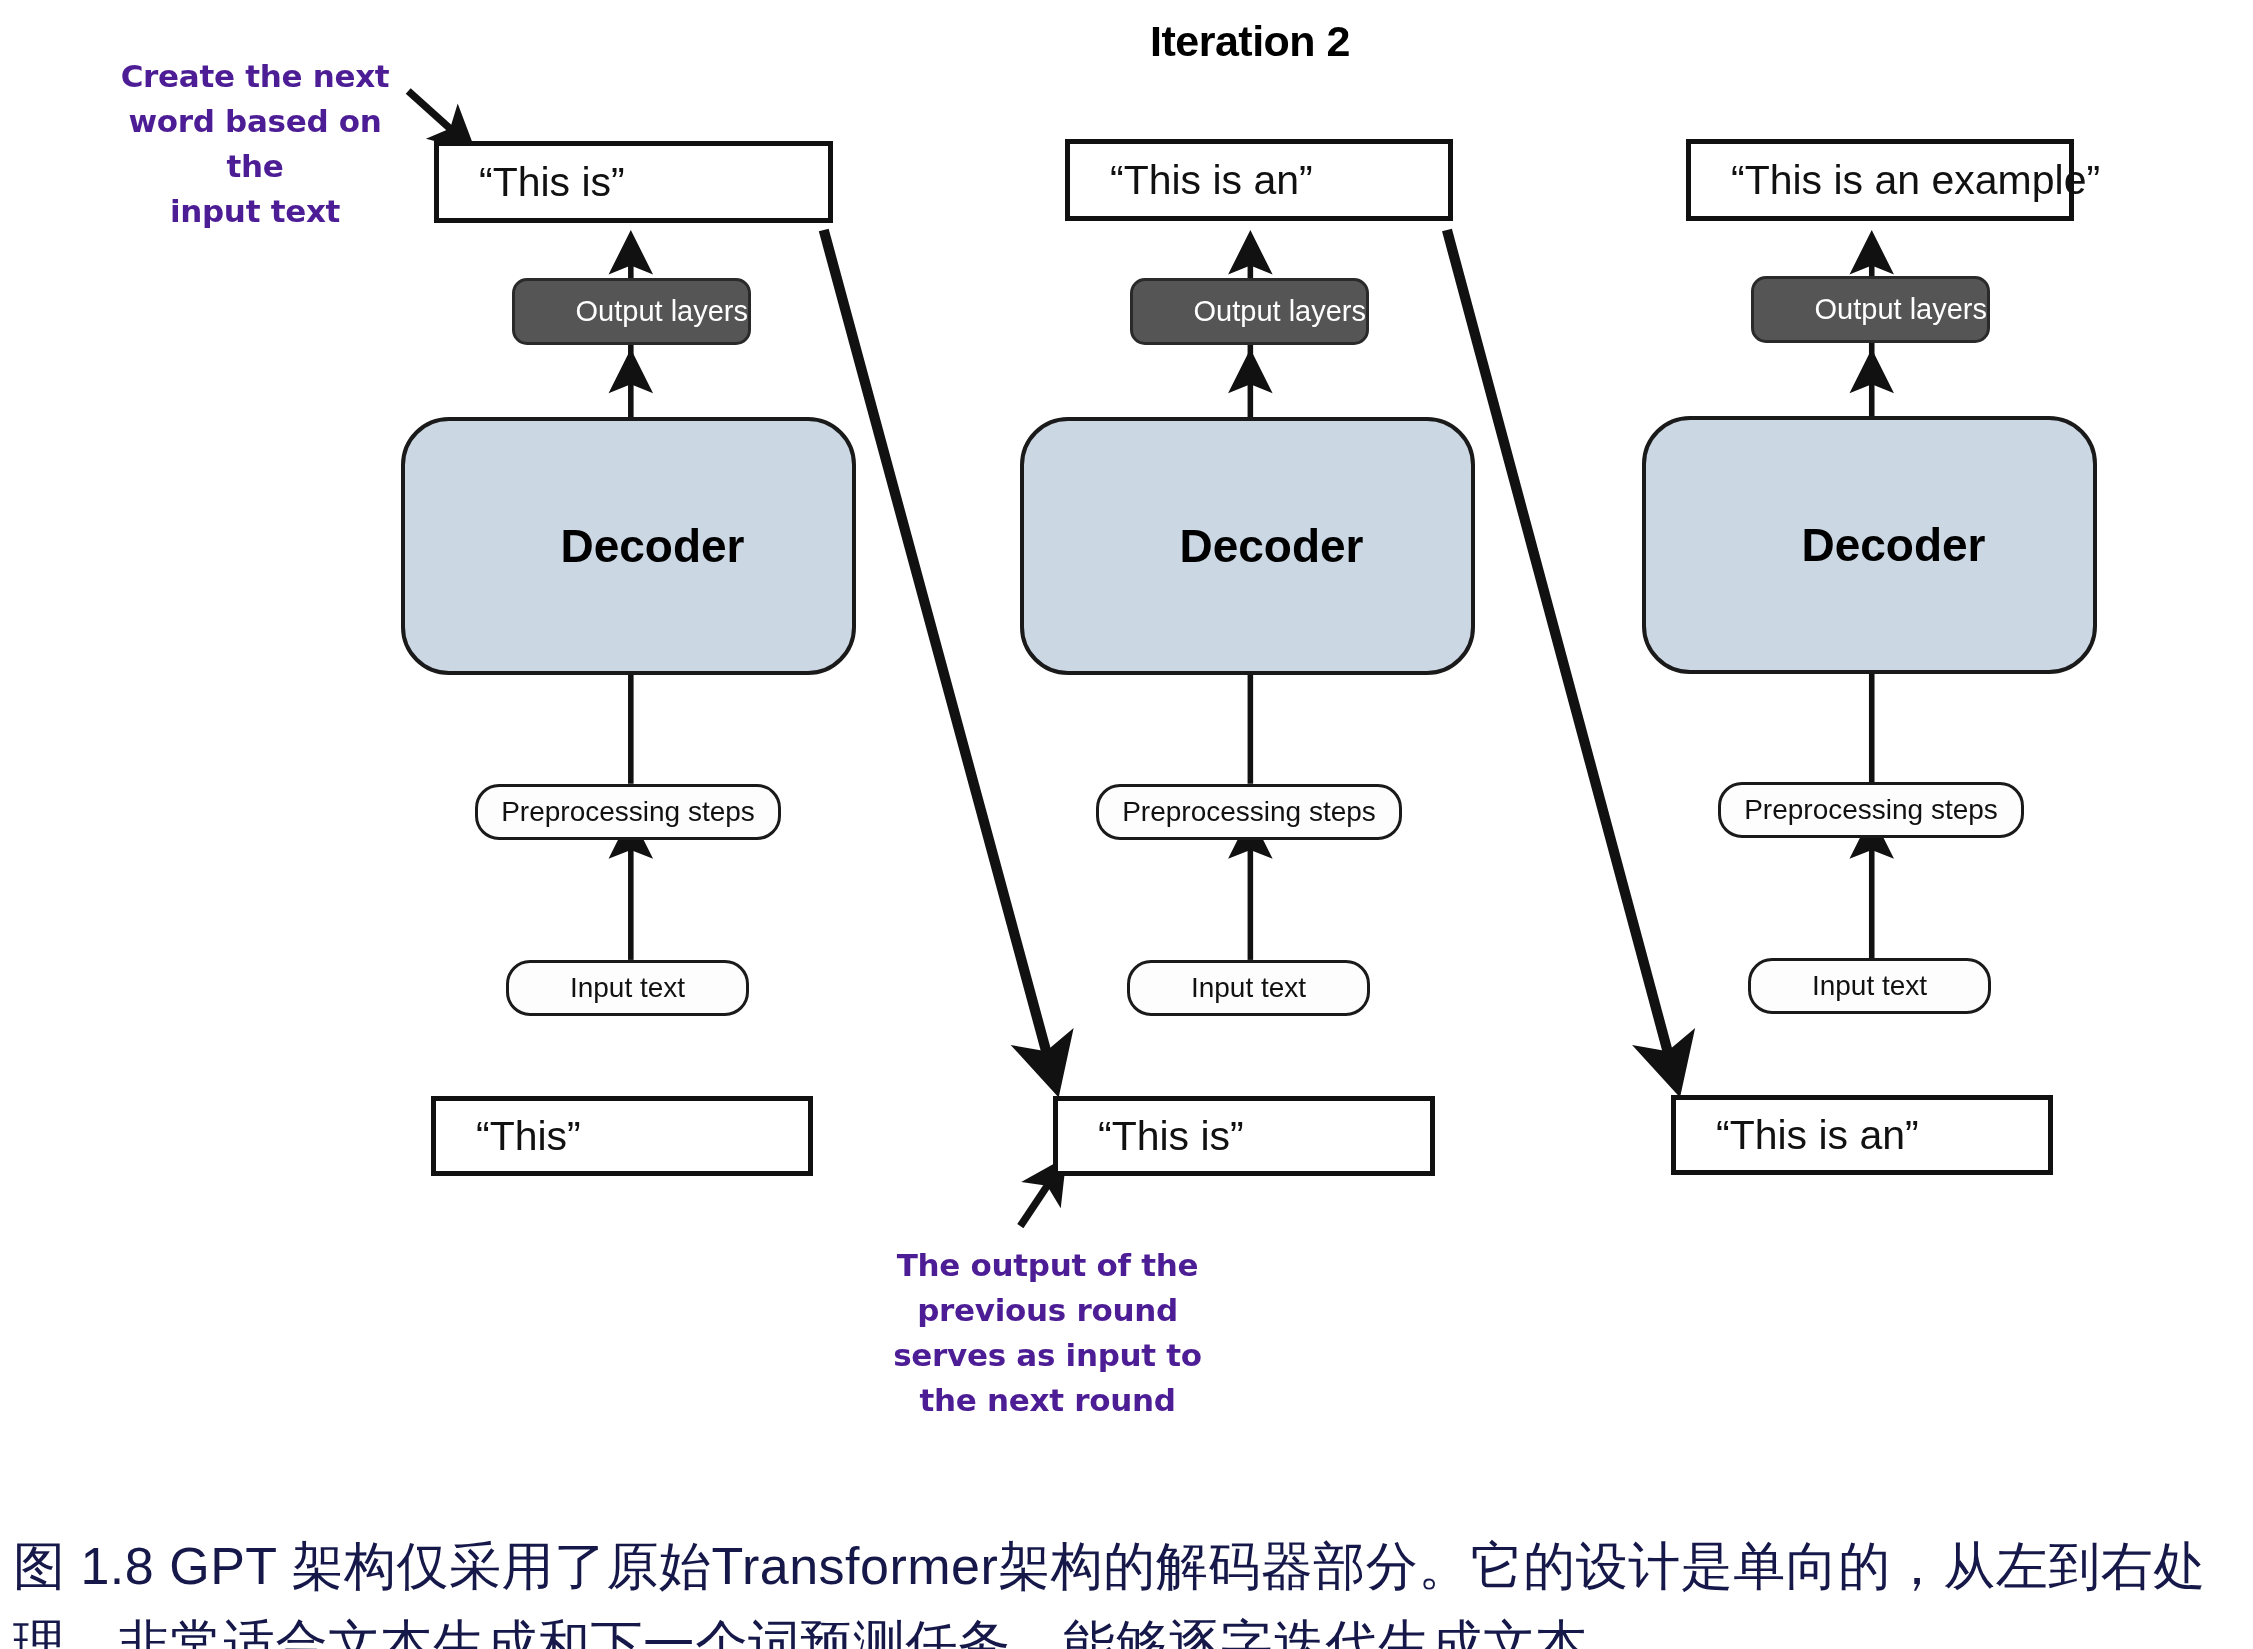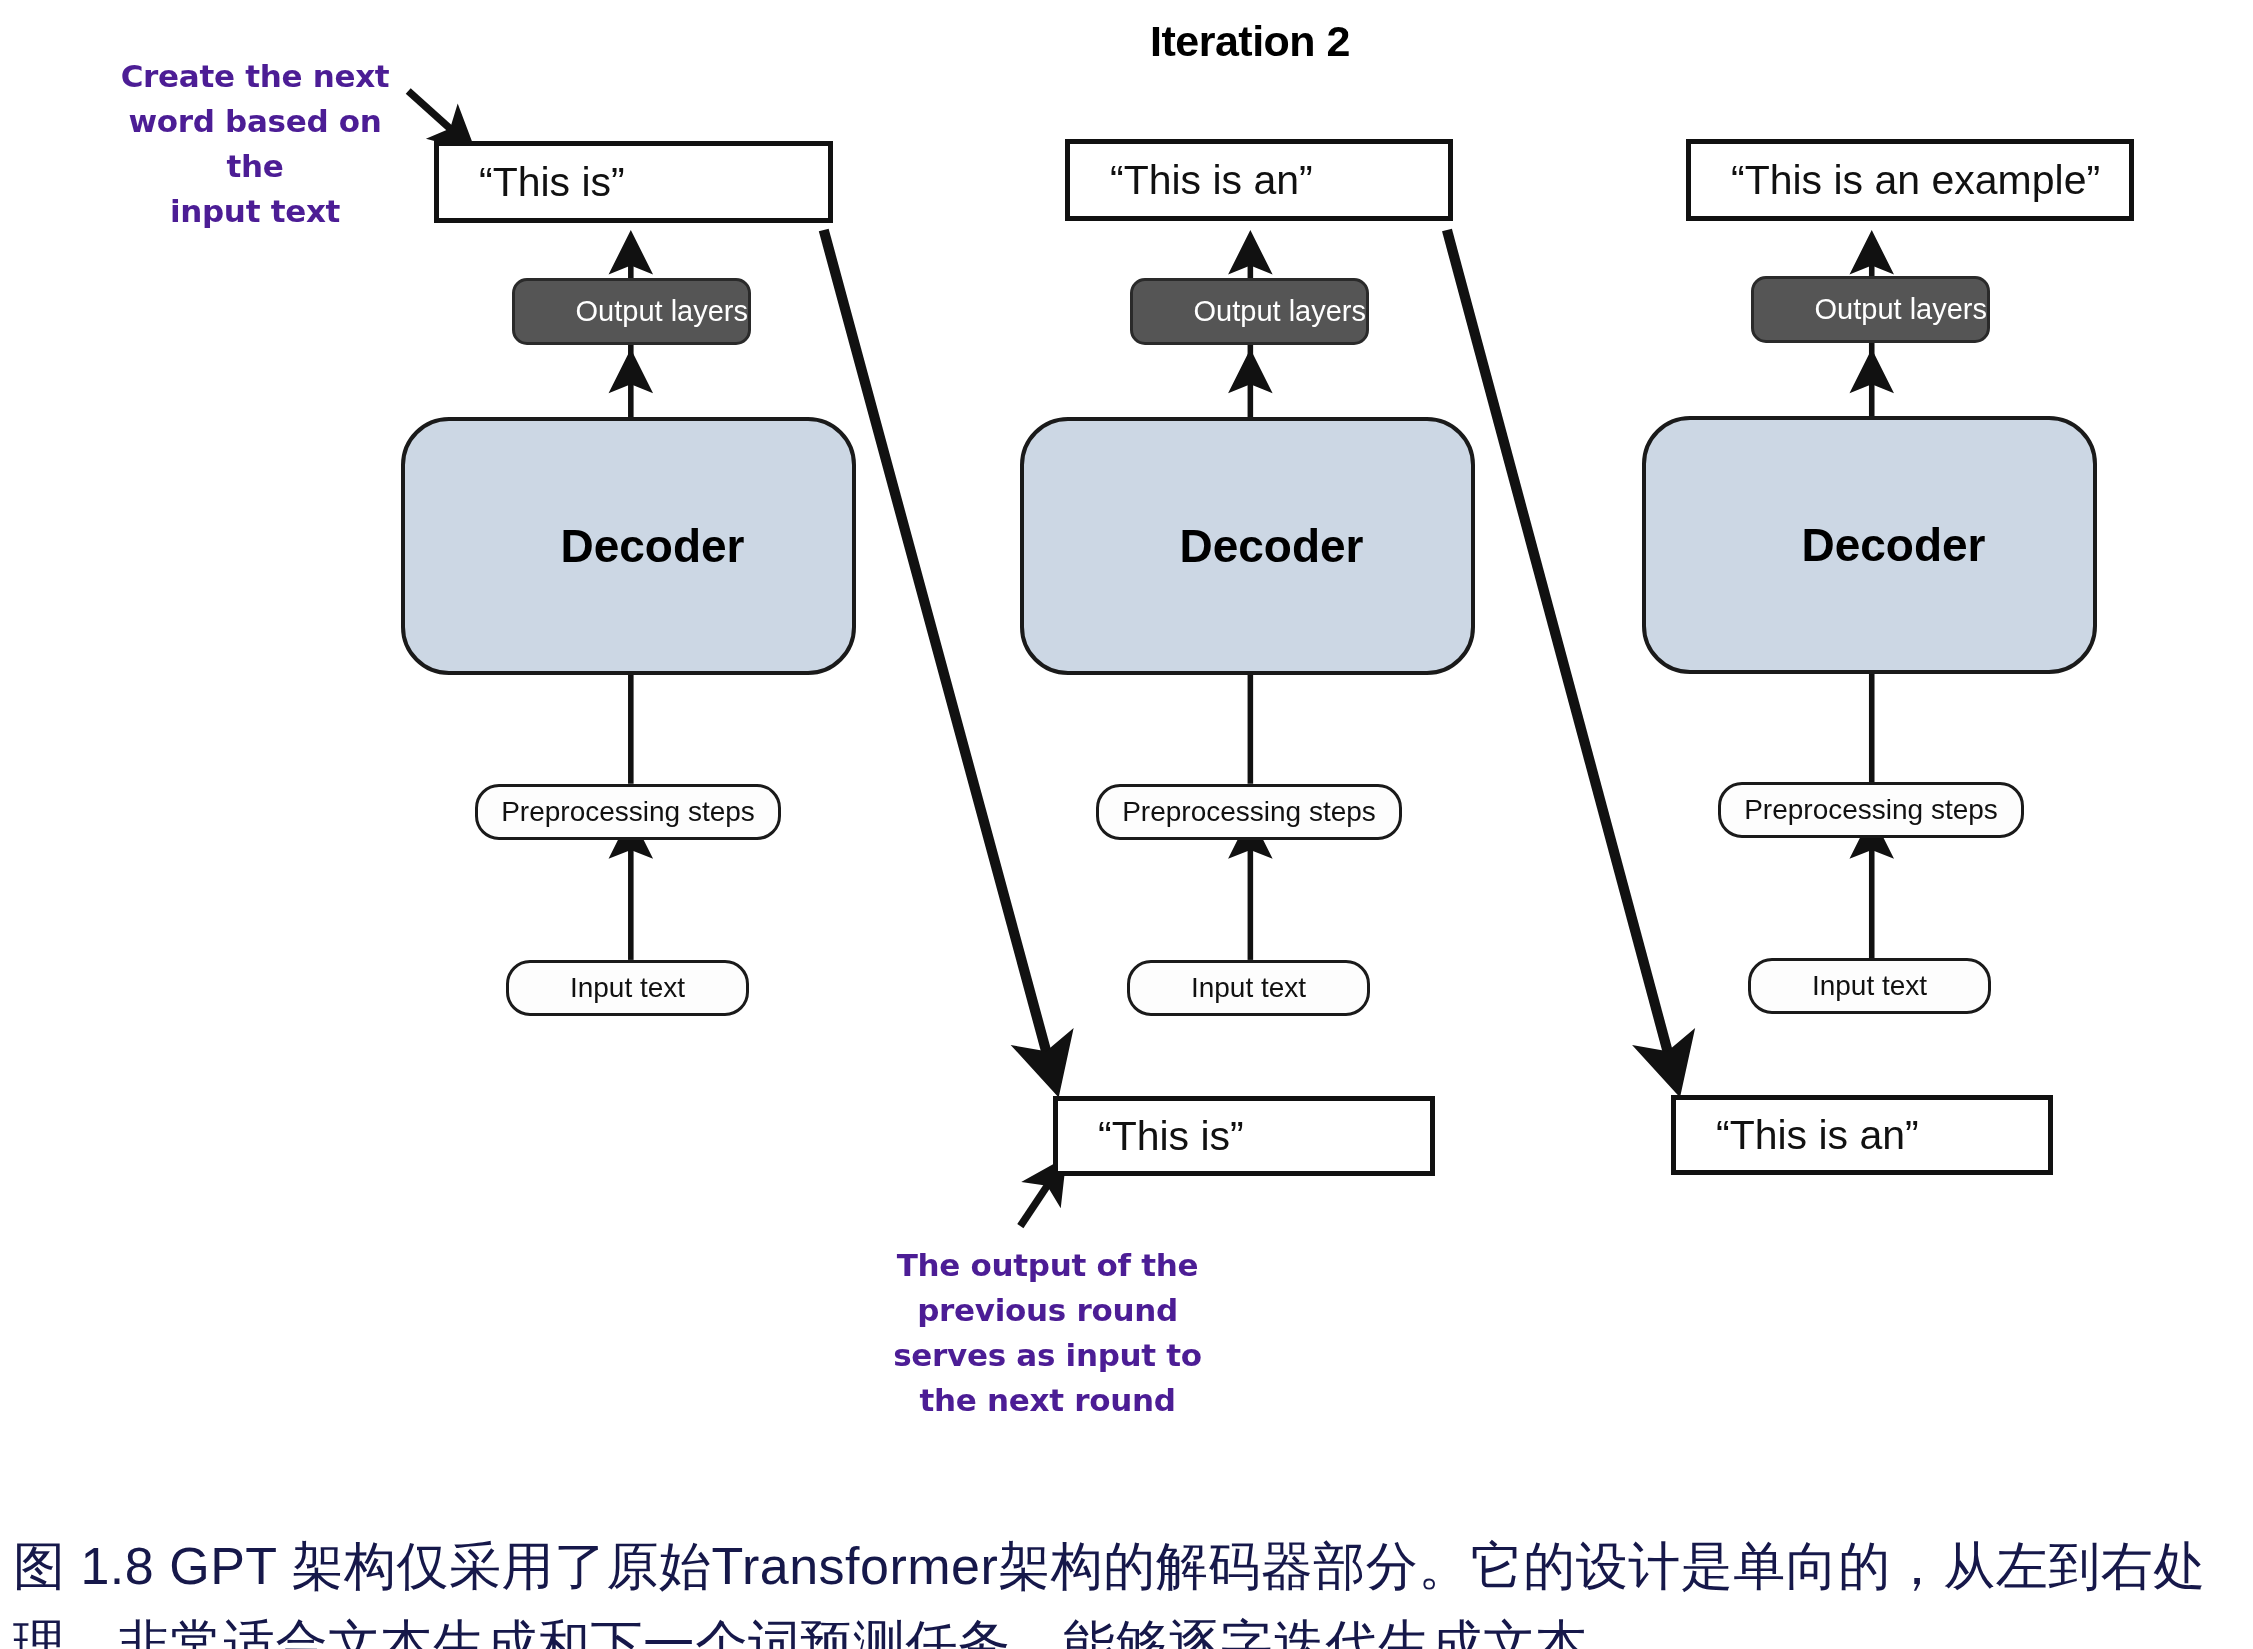--- a/index.html
+++ b/index.html
@@ -208,20 +208,23 @@
   </div>
 
   <div class="pill-box" style="left:475px; top:784px; width:306px; height:56px;">
     <span class="ptext">Preprocessing steps</span>
   </div>
 
   <div class="pill-box" style="left:506px; top:960px; width:243px; height:56px;">
     <span class="ptext">Input text</span>
   </div>
 
+  <div class="quote-box" style="left:431px; top:1096px; width:382px; height:80px;">
+    <span class="qtext">“This”</span>
+  </div>
 
   <div class="iter-title" style="left:1018px; top:16.7px; width:464px;">Iteration 2</div>
 
   <div class="quote-box" style="left:1065px; top:139px; width:388px; height:82px;">
     <span class="qtext">“This is an”</span>
   </div>
 
   <div class="output-box" style="left:1130px; top:278px; width:239px; height:67px;">
     <span class="otext">Output layers</span>
   </div>
@@ -236,21 +239,21 @@
 
   <div class="pill-box" style="left:1127px; top:960px; width:243px; height:56px;">
     <span class="ptext">Input text</span>
   </div>
 
   <div class="quote-box" style="left:1053px; top:1096px; width:382px; height:80px;">
     <span class="qtext">“This is”</span>
   </div>
 
 
-  <div class="quote-box" style="left:1686px; top:139px; width:448px; height:82px;">
+  <div class="quote-box" style="left:1686px; top:139px; width:388px; height:82px;">
     <span class="qtext">“This is an example”</span>
   </div>
 
   <div class="output-box" style="left:1751px; top:276px; width:239px; height:67px;">
     <span class="otext">Output layers</span>
   </div>
 
   <div class="decoder-box" style="left:1642px; top:416px; width:455px; height:258px;">
     <span class="dtext">Decoder</span>
   </div>

